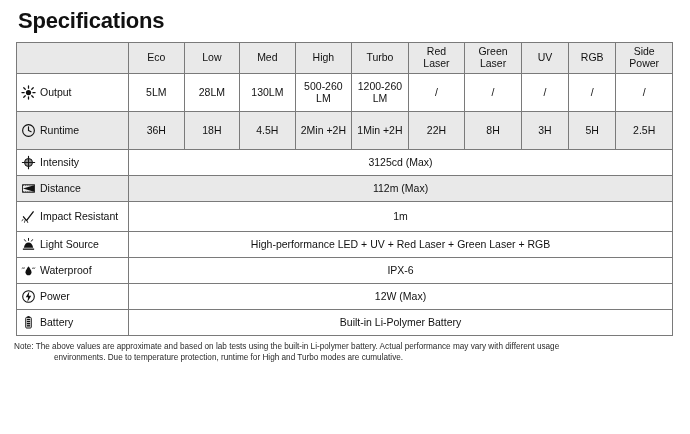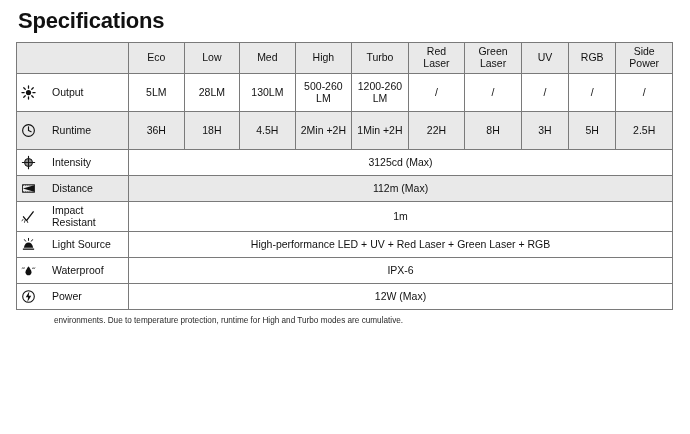--- a/index.html
+++ b/index.html
@@ -50,21 +50,21 @@
   .row-plain  td { background: #ffffff; }
 
   .label-cell {
     text-align: left !important;
     padding-left: 4px !important;
     white-space: nowrap;
   }
   .label-inner {
     display: flex;
     align-items: center;
-    gap: 16px;
+    gap: 4px;
   }
   .label-text {
     font-size: 10.5px;
     line-height: 1.12;
     white-space: normal;
     text-align: left;
   }
   .ico {
     flex: 0 0 auto;
     width: 15px;
@@ -288,23 +288,42 @@
                 <circle cx="12" cy="12" r="9.3" fill="none" stroke="#111" stroke-width="1.7"></circle>
                 <path d="M13.4 3.6 L7.6 13.1 L11.4 13.1 L10.2 20.6 L16.4 10.9 L12.4 10.9 Z" fill="#111"></path>
               </svg>
             </span>
             <span class="label-text">Power</span>
           </span>
         </td>
         <td colspan="10">12W (Max)</td>
       </tr>
 
+      <tr class="r-merged row-plain">
+        <td class="label-cell">
+          <span class="label-inner">
+            <span class="ico">
+              <svg width="15" height="15" viewBox="0 0 24 24" aria-hidden="true">
+                <rect x="7.6" y="3.8" width="8.8" height="17" rx="1.4" fill="none" stroke="#111" stroke-width="1.6"></rect>
+                <rect x="10.2" y="1.8" width="3.6" height="2.2" fill="#111"></rect>
+                <rect x="9.4" y="6" width="5.2" height="2.3" fill="#111"></rect>
+                <rect x="9.4" y="9.4" width="5.2" height="2.3" fill="#111"></rect>
+                <rect x="9.4" y="12.8" width="5.2" height="2.3" fill="#111"></rect>
+                <rect x="9.4" y="16.2" width="5.2" height="2.3" fill="#111"></rect>
+              </svg>
+            </span>
+            <span class="label-text">Battery</span>
+          </span>
+        </td>
+        <td colspan="10">Built-in Li-Polymer Battery</td>
+      </tr>
 
 
 
     </tbody>
   </table>
 
   <div class="note">
+    <div>Note: The above values are approximate and based on lab tests using the built-in Li-polymer battery. Actual performance may vary with different usage</div>
     <div class="note-line2">environments. Due to temperature protection, runtime for High and Turbo modes are cumulative.</div>
   </div>
 
 </div>
 
 </body></html>

